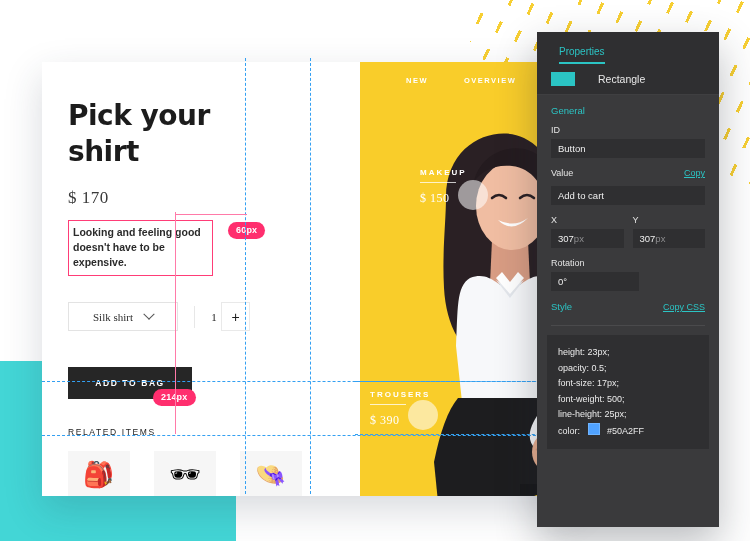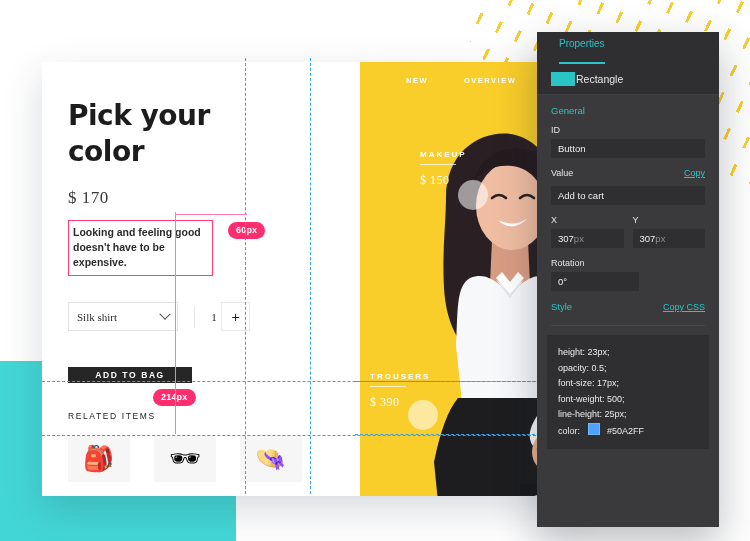--- a/index.html
+++ b/index.html
@@ -122,21 +122,21 @@
     margin-top: 26px;
   }
   .select-box {
     width: 110px;
     height: 29px;
     border: 1px solid #e3e3e3;
     box-sizing: border-box;
     display: flex;
     align-items: center;
     justify-content: space-between;
-    padding: 0 8px;
+    padding: 0 24px;
     font-family: "Liberation Serif", serif;
     font-size: 11px;
     color: #2d2d2d;
     background: #fff;
   }
   .chev {
     width: 7px; height: 7px;
     border-right: 1.4px solid #555;
     border-bottom: 1.4px solid #555;
     transform: rotate(45deg) translate(-2px,-2px);
@@ -160,21 +160,21 @@
 
   .badge-214-wrap {
     position: relative;
     height: 14px;
     margin-top: 12px;
   }
 
   .add-bag {
     margin-top: 10px;
     width: 124px;
-    height: 16px;
+    height: 32px;
     background: #262626;
     color: #ffffff;
     font-size: 8.5px;
     font-weight: bold;
     letter-spacing: 1.6px;
     display: flex; align-items: center; justify-content: center;
     border: 0;
   }
 
   .related-title {
@@ -215,20 +215,21 @@
     font-weight: bold;
     letter-spacing: 1.5px;
     color: #ffffff;
     z-index: 4;
   }
 
   .tag-block { position: absolute; z-index: 4; color: #ffffff; }
   .tag-label {
     font-size: 8px; font-weight: bold; letter-spacing: 2px;
     padding-bottom: 5px;
+    margin-top: 18px;
   }
   .tag-rule { width: 36px; height: 1px; background: rgba(255,255,255,0.75); }
   .tag-price {
     font-family: "Liberation Serif", serif;
     font-size: 12px;
     margin-top: 8px;
     letter-spacing: 0.5px;
   }
   .tag-makeup { left: 60px; top: 88px; }
   .tag-trousers { left: 10px; top: 310px; }
@@ -294,30 +295,30 @@
   .props-tabbar {
     height: 32px;
     background: #2f2f31;
     display: flex;
     align-items: flex-end;
     padding-left: 22px;
   }
   .props-tab {
     font-size: 10px;
     color: #2bc4c4;
-    padding-bottom: 13px;
+    padding-bottom: 5px;
     border-bottom: 2.5px solid #2bc4c4;
   }
   .props-objrow {
     height: 30px;
     background: #2f2f31;
     display: flex;
     align-items: center;
     padding-left: 14px;
-    gap: 1px;
+    gap: 23px;
     border-bottom: 1px solid #3f3f41;
   }
   .obj-swatch {
     width: 24px; height: 14px; background: #2bc4c4;
   }
   .obj-name { font-size: 10.5px; color: #e8e8e8; }
 
   .props-body { padding: 10px 14px 0 14px; }
   .sect-head {
     font-size: 9.5px; color: #2bc4c4; margin-bottom: 9px;
@@ -372,21 +373,21 @@
 <div id="stage">
 
   <div class="zigzag-deco"></div>
   <div class="teal-square"></div>
 
   <div class="mock-card">
 
     <div class="mock-left">
       <div class="headline">
         <div>Pick your</div>
-        <div>color</div>
+        <div>shirt</div>
       </div>
 
       <div class="price-main">$ 170</div>
 
       <div class="desc-wrap">
         <div class="desc-box">Looking and feeling good doesn't have to be expensive.</div>
         <div class="badge badge-60">60px</div>
       </div>
 
       <div class="controls-row">

